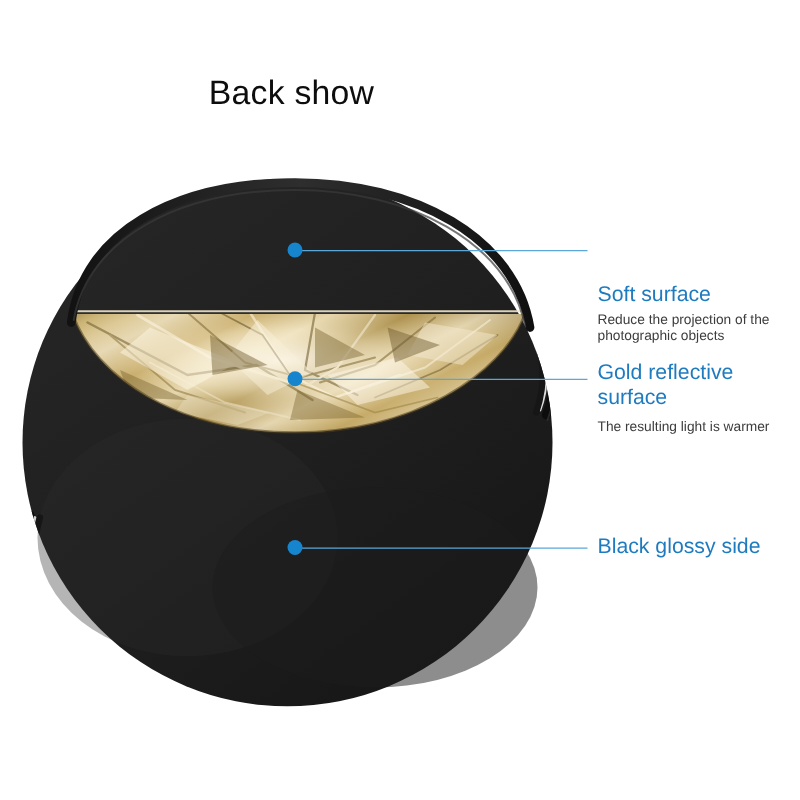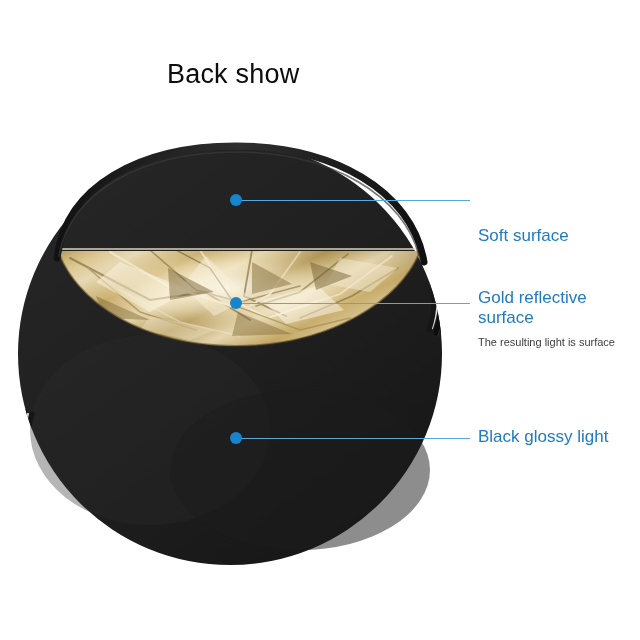--- a/index.html
+++ b/index.html
@@ -200,30 +200,31 @@
       <path d="M 32 414 C 25 438, 27 464, 39 486" fill="none" stroke="#161616" stroke-width="5" stroke-linecap="round"></path>
       <path d="M 22 410 C 13 436, 15 468, 29 494" fill="none" stroke="#3c3c3c" stroke-width="1.4" stroke-linecap="round" opacity="0.55"></path>
     </g>
   </svg>
 
   <div class="callout-line" style="left: 240px; top: 200px; width: 230px; background: rgb(90, 167, 216);"></div>
   <div class="callout-dot" style="left: 230px; top: 194px; background: rgb(23, 133, 205);"></div>
 
   <div class="anno" id="anno-soft">
     <div class="anno-title" style="color: rgb(31, 123, 192);">Soft surface</div>
+    <div class="anno-desc" style="color: rgb(60, 60, 60);">Reduce the projection of the photographic objects</div>
   </div>
 
   <div class="callout-line" style="left: 240px; top: 303px; width: 230px; background: rgb(90, 167, 216);"></div>
   <div class="callout-dot" style="left: 230px; top: 297px; background: rgb(23, 133, 205);"></div>
 
   <div class="anno" id="anno-gold">
     <div class="anno-title" style="color: rgb(31, 123, 192);">Gold reflective surface</div>
-    <div class="anno-desc" style="margin-top: 8px; color: rgb(60, 60, 60);">The resulting light is surface</div>
+    <div class="anno-desc" style="margin-top: 8px; color: rgb(60, 60, 60);">The resulting light is warmer</div>
   </div>
 
   <div class="callout-line" style="left: 240px; top: 438px; width: 230px; background: rgb(90, 167, 216);"></div>
   <div class="callout-dot" style="left: 230px; top: 432px; background: rgb(23, 133, 205);"></div>
 
   <div class="anno" id="anno-black">
-    <div class="anno-title" style="color: rgb(31, 123, 192);">Black glossy light</div>
+    <div class="anno-title" style="color: rgb(31, 123, 192);">Black glossy side</div>
   </div>
 
 </div>
 
 </body></html>

